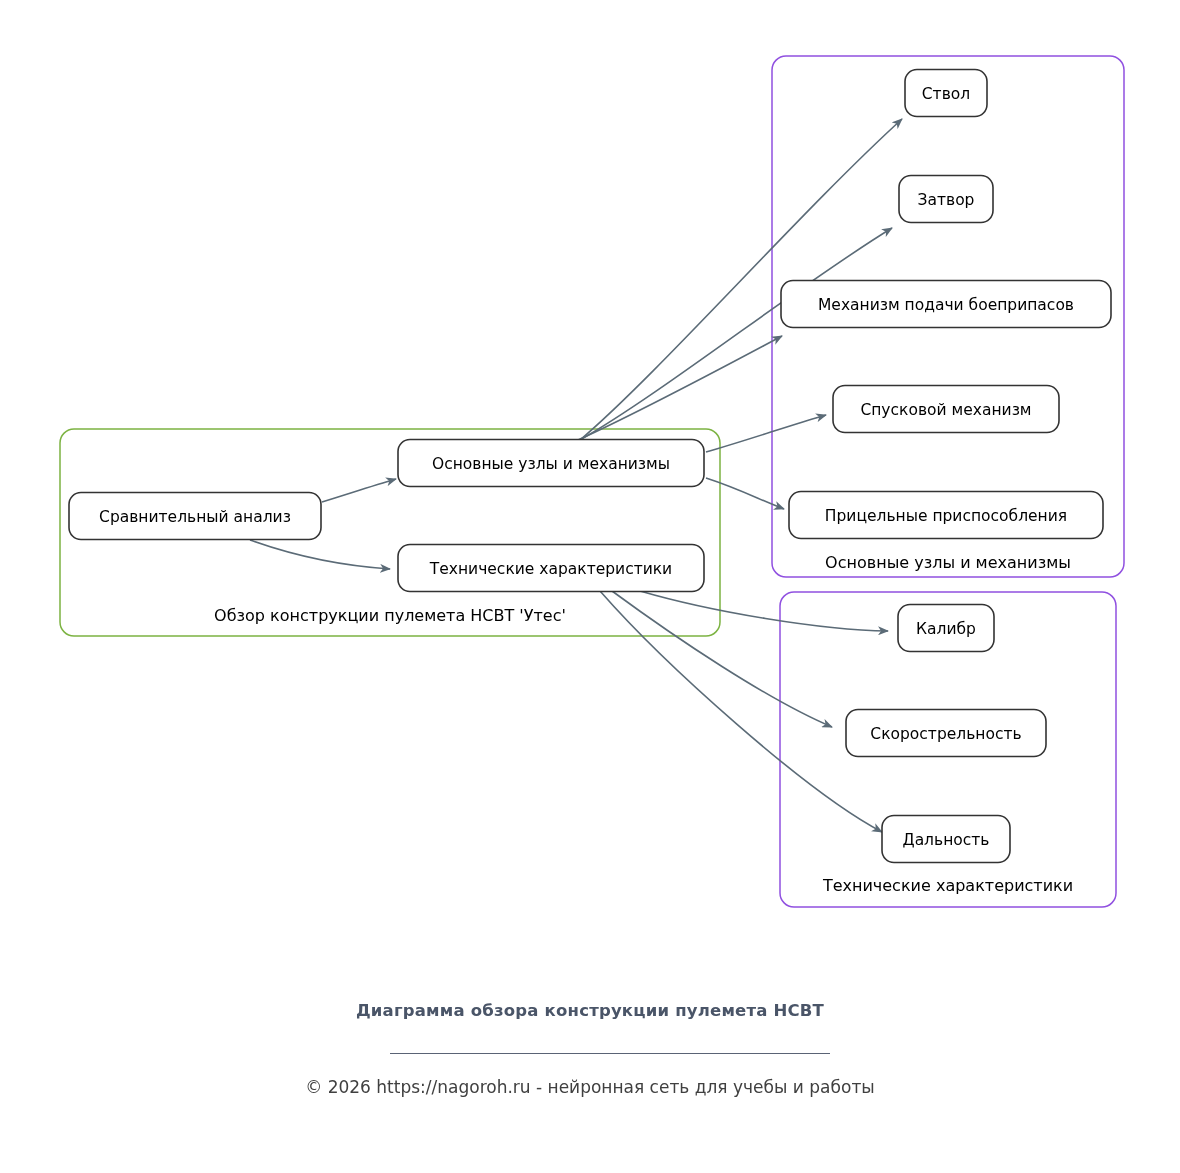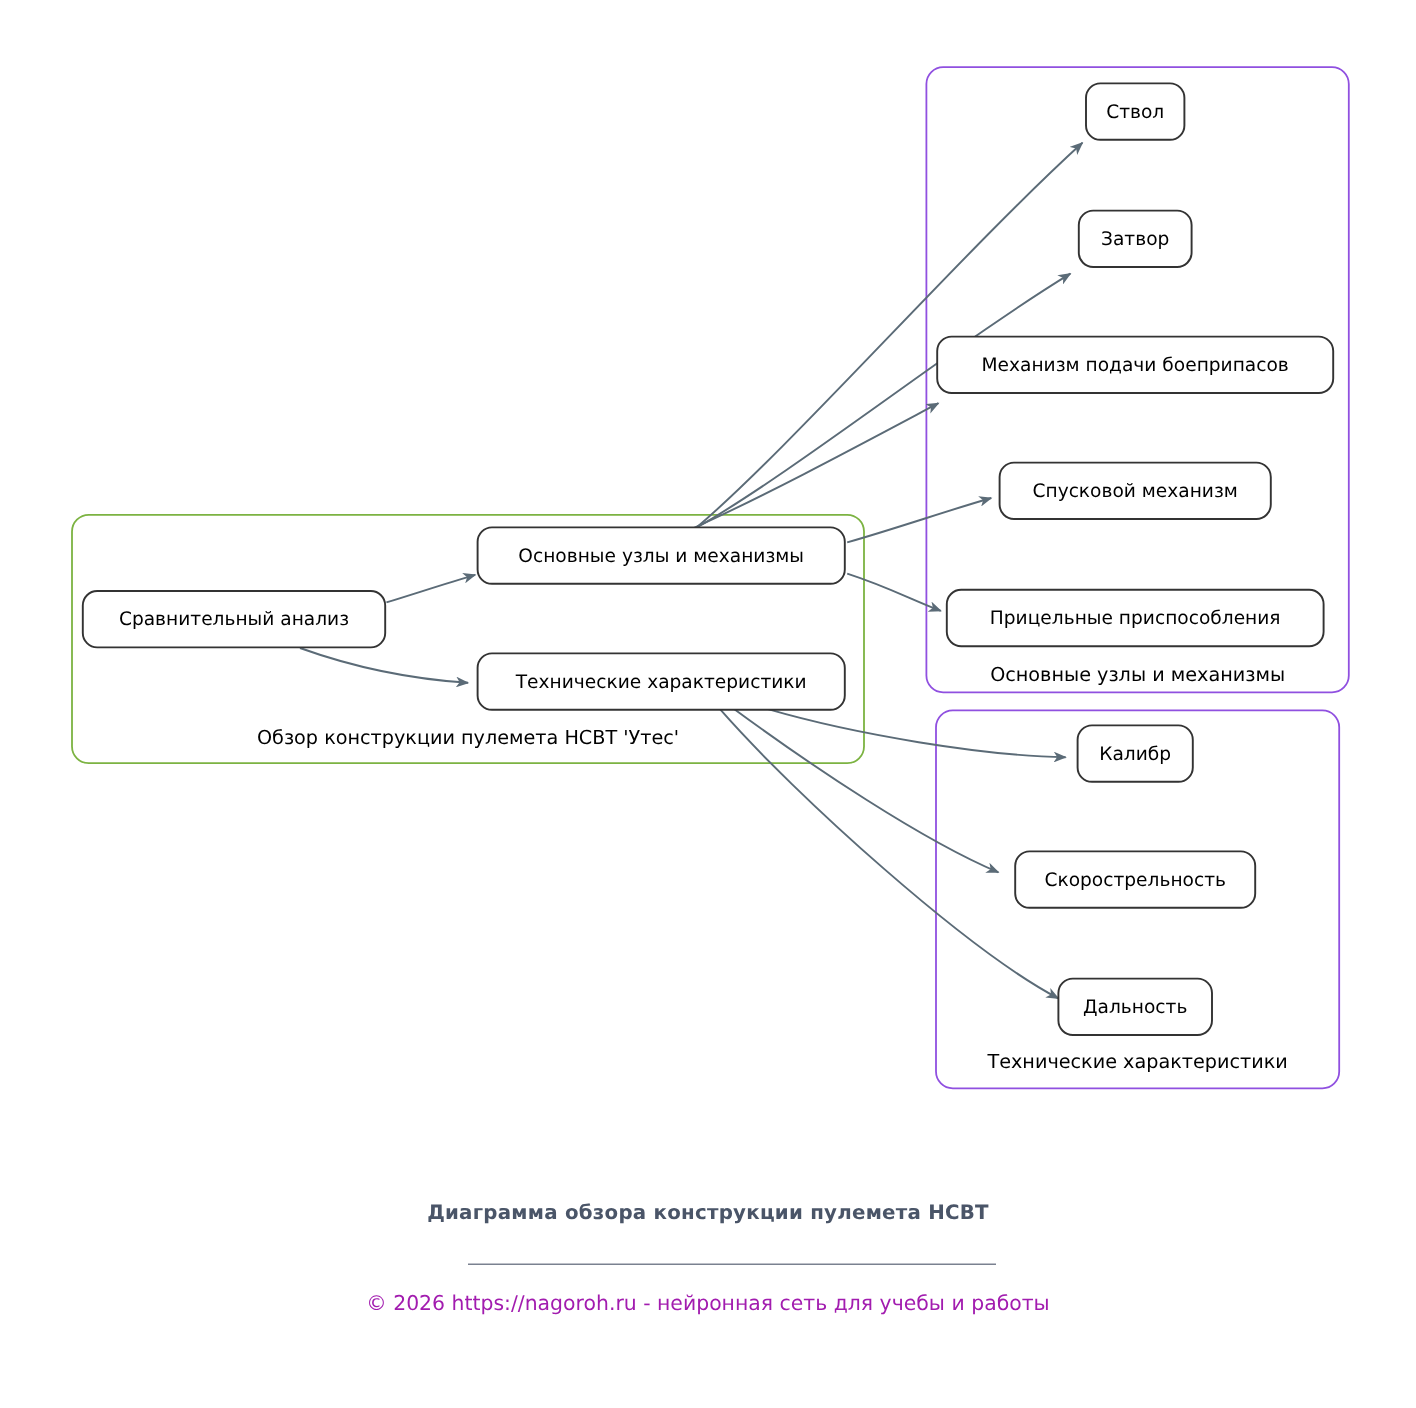--- a/index.html
+++ b/index.html
@@ -78,21 +78,21 @@
     left: 390px;
     top: 1053px;
     width: 440px;
     height: 0;
     border-top: 1.4px solid #5a6375;
   }
   .footer-copy {
     top: 1077px;
     font-family: "DejaVu Sans", "Liberation Sans", sans-serif;
     font-size: 17px;
-    color: #a21caf;
+    color: #404040;
   }
 </style>
 </head>
 <body>
 
 <div id="diagram-root">
   <svg id="canvas" viewBox="0 0 1180 1173" xmlns="http://www.w3.org/2000/svg">
     <defs>
       <marker id="arrowhead" markerWidth="12" markerHeight="9" refX="10" refY="4.5" orient="auto" markerUnits="userSpaceOnUse">
         <path d="M 0 0 L 11 4.5 L 0 9 L 3 4.5 Z" fill="#5b6b77"></path>

